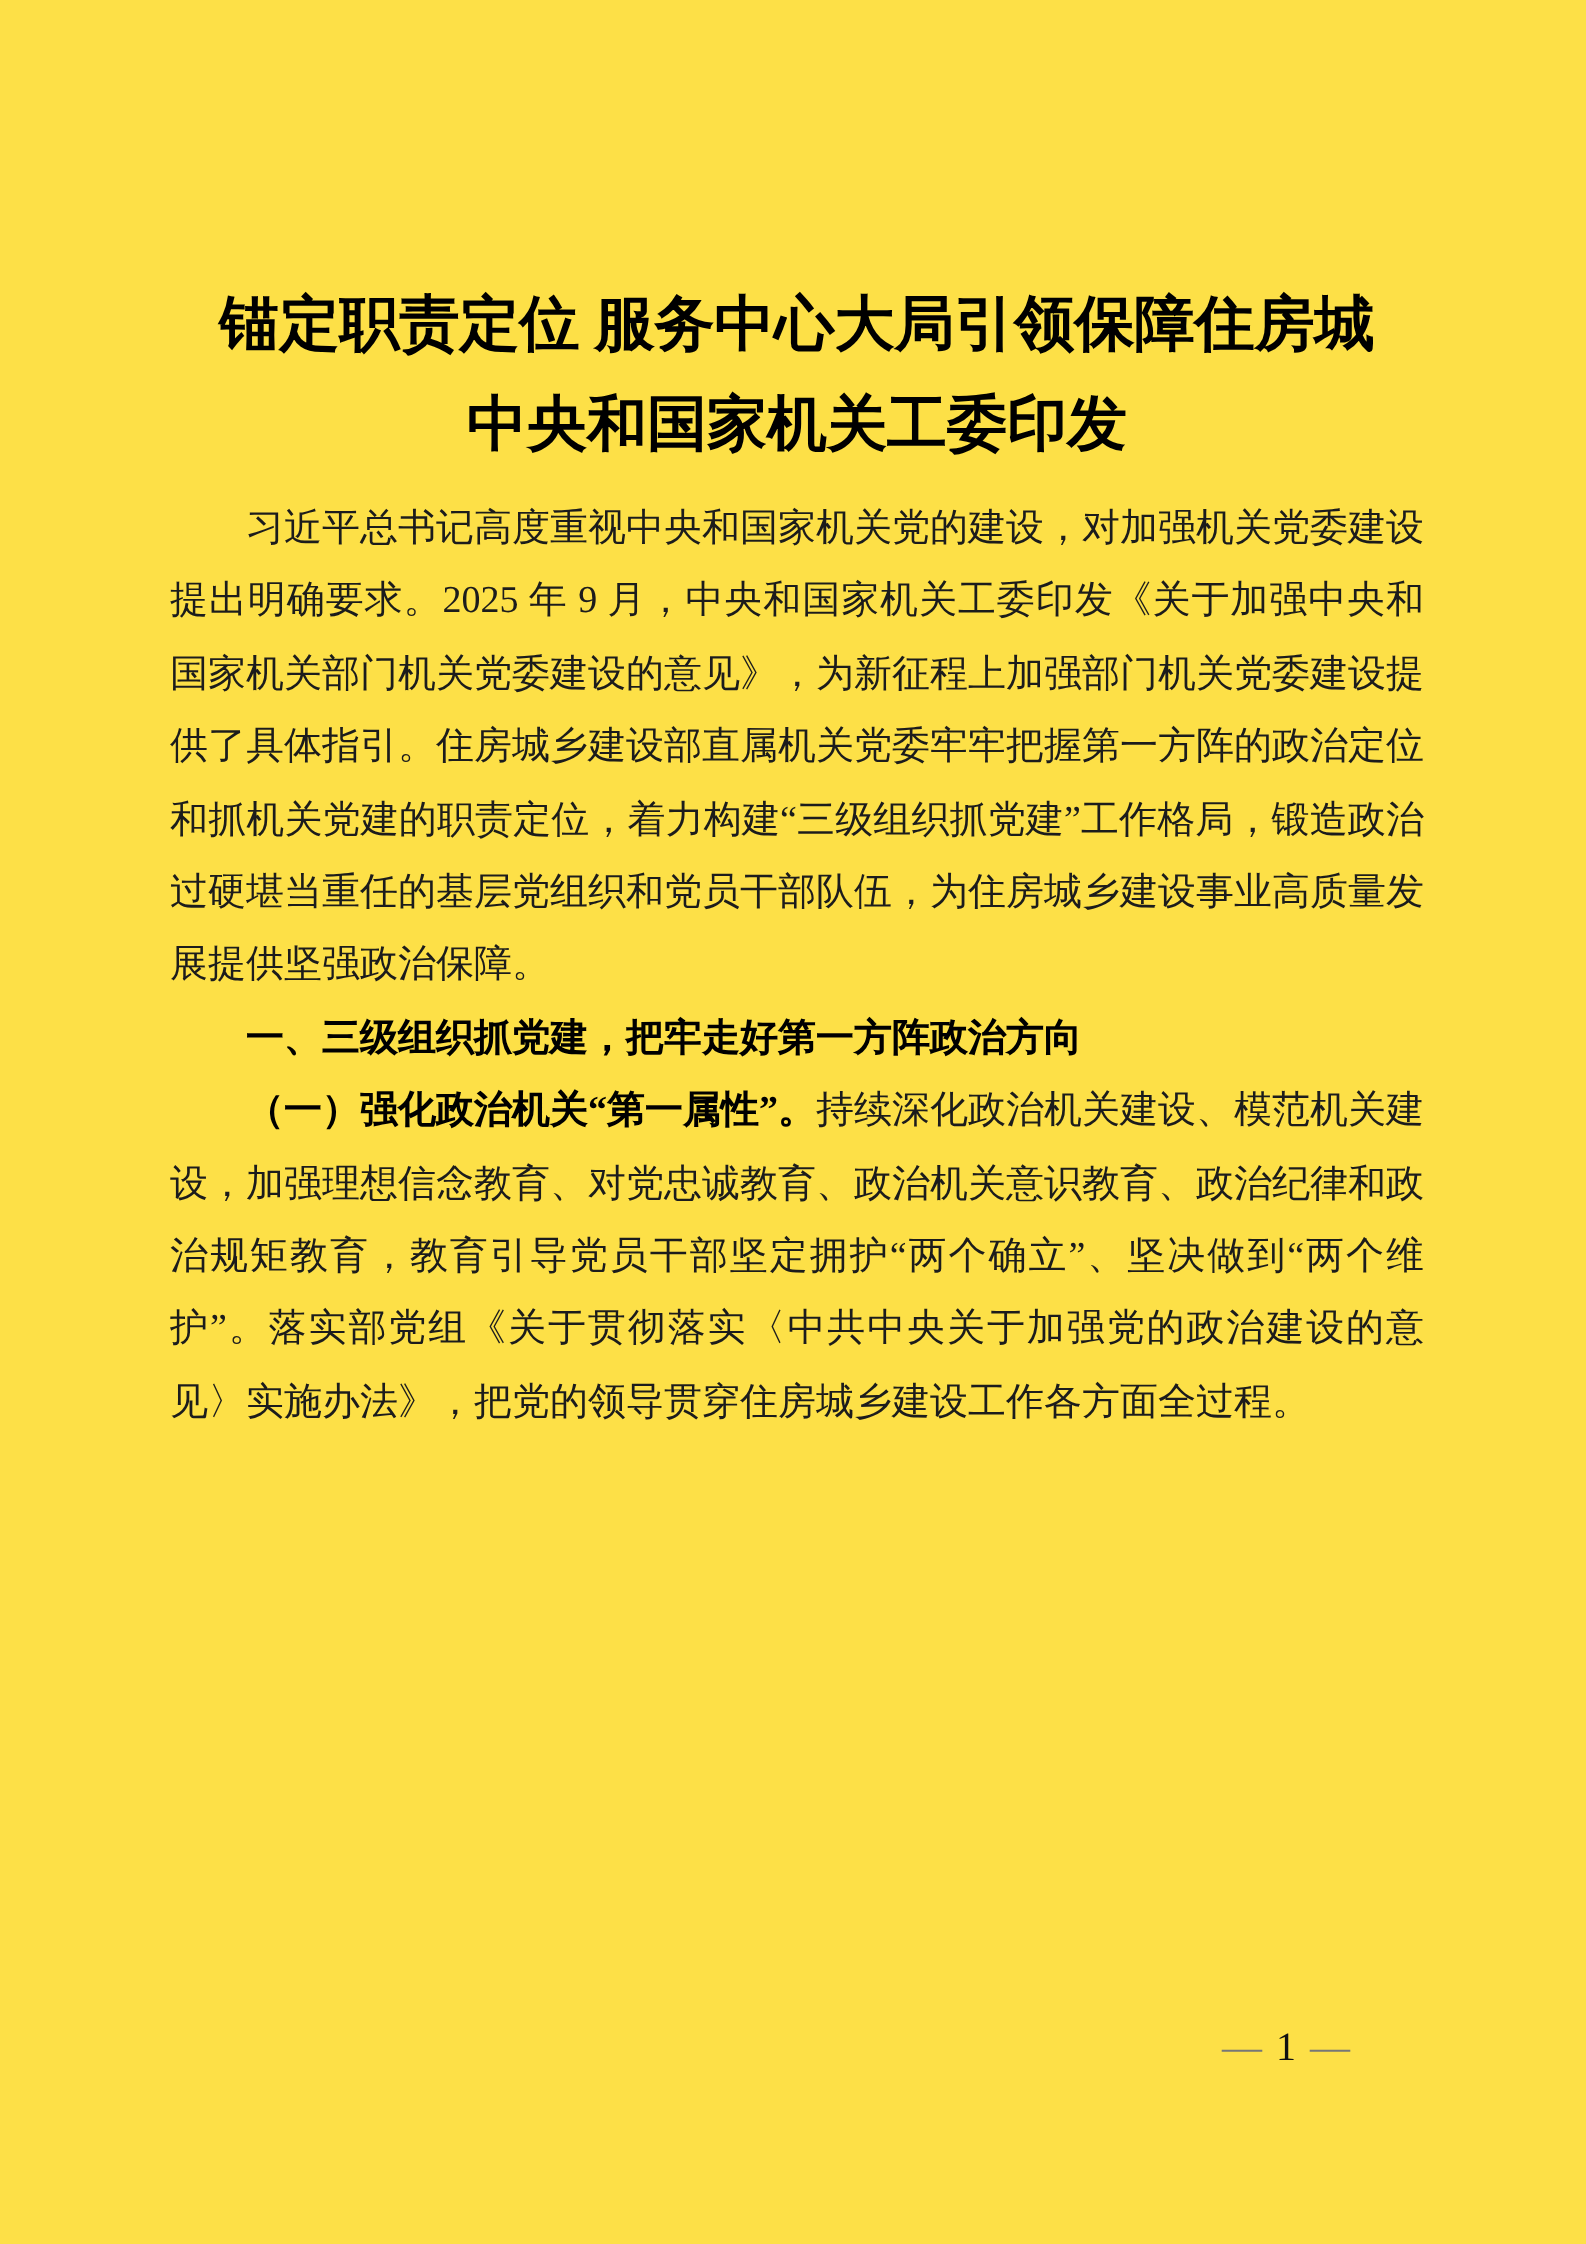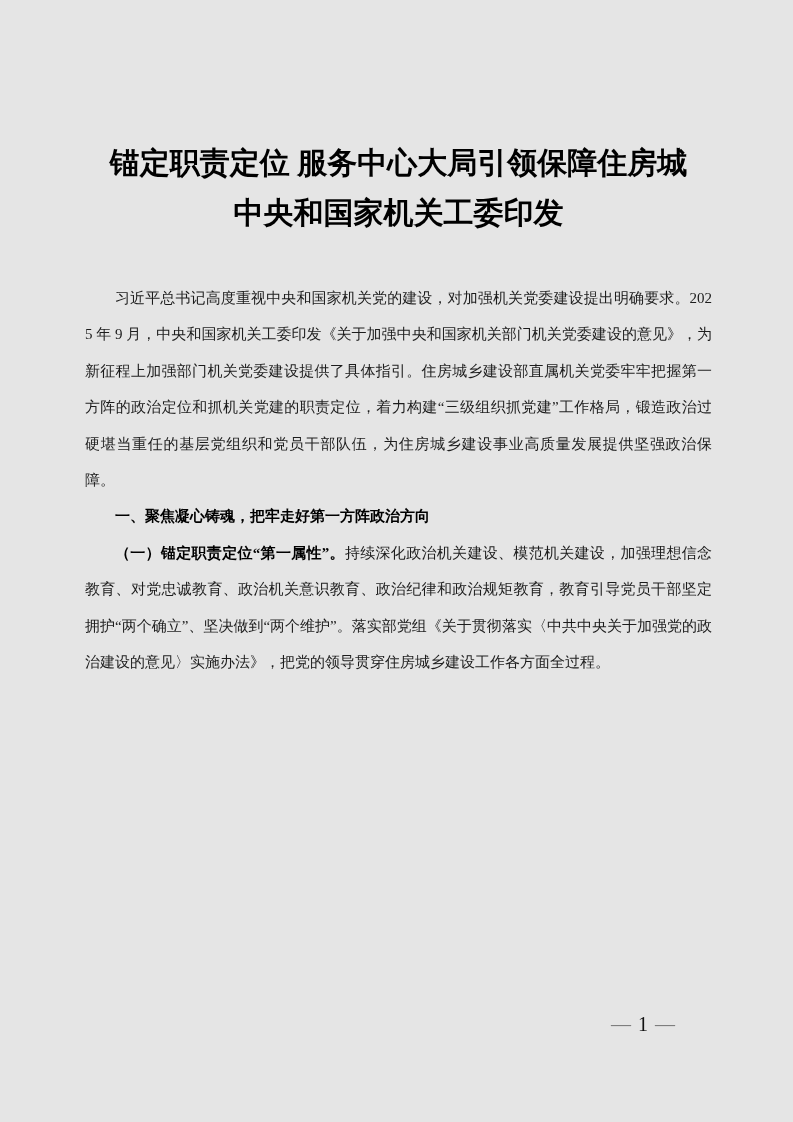--- a/index.html
+++ b/index.html
@@ -4,21 +4,21 @@
 <style>
   html, body {
     margin: 0;
     padding: 0;
     background: #ffffff;
   }
   .page {
     position: relative;
     width: 793px;
     height: 1122px;
-    background: #e5e5e5;
+    background: #fde047;
     overflow: hidden;
     font-family: "Liberation Serif", serif;
     color: #1c1c1c;
   }
   .content {
     position: absolute;
     left: 85px;
     top: 0;
     width: 627px;
   }
@@ -27,22 +27,22 @@
     padding-top: 138px;
     font-size: 30px;
     line-height: 50px;
     font-weight: 700;
     text-align: center;
     color: #000000;
     font-family: "Liberation Serif", serif;
   }
   .title-line { display: block; }
   .body-text {
-    margin-top: 42px;
-    font-size: 15px;
+    margin-top: 9px;
+    font-size: 19px;
     line-height: 36.4px;
     text-align: justify;
     text-justify: inter-ideograph;
   }
   .para {
     margin: 0;
     text-indent: 2em;
     word-break: break-all;
   }
   .para.heading {
@@ -71,20 +71,20 @@
 <body>
 
 <div class="page">
   <div class="content">
     <h1 class="title">
       <span class="title-line">锚定职责定位 服务中心大局引领保障住房城</span>
       <span class="title-line">中央和国家机关工委印发</span>
     </h1>
     <div class="body-text" id="paragraphs">
         <p class="para">习近平总书记高度重视中央和国家机关党的建设，对加强机关党委建设提出明确要求。2025 年 9 月，中央和国家机关工委印发《关于加强中央和国家机关部门机关党委建设的意见》，为新征程上加强部门机关党委建设提供了具体指引。住房城乡建设部直属机关党委牢牢把握第一方阵的政治定位和抓机关党建的职责定位，着力构建“三级组织抓党建”工作格局，锻造政治过硬堪当重任的基层党组织和党员干部队伍，为住房城乡建设事业高质量发展提供坚强政治保障。</p>
-        <p class="para heading">一、聚焦凝心铸魂，把牢走好第一方阵政治方向</p>
-        <p class="para"><b class="lead">（一）锚定职责定位“第一属性”。</b>持续深化政治机关建设、模范机关建设，加强理想信念教育、对党忠诚教育、政治机关意识教育、政治纪律和政治规矩教育，教育引导党员干部坚定拥护“两个确立”、坚决做到“两个维护”。落实部党组《关于贯彻落实〈中共中央关于加强党的政治建设的意见〉实施办法》，把党的领导贯穿住房城乡建设工作各方面全过程。</p>
+        <p class="para heading">一、三级组织抓党建，把牢走好第一方阵政治方向</p>
+        <p class="para"><b class="lead">（一）强化政治机关“第一属性”。</b>持续深化政治机关建设、模范机关建设，加强理想信念教育、对党忠诚教育、政治机关意识教育、政治纪律和政治规矩教育，教育引导党员干部坚定拥护“两个确立”、坚决做到“两个维护”。落实部党组《关于贯彻落实〈中共中央关于加强党的政治建设的意见〉实施办法》，把党的领导贯穿住房城乡建设工作各方面全过程。</p>
       </div>
   </div>
   <div class="footer">
     <span class="dash">—</span><span class="pnum">1</span><span class="dash">—</span>
   </div>
 </div>
 
 </body></html>

